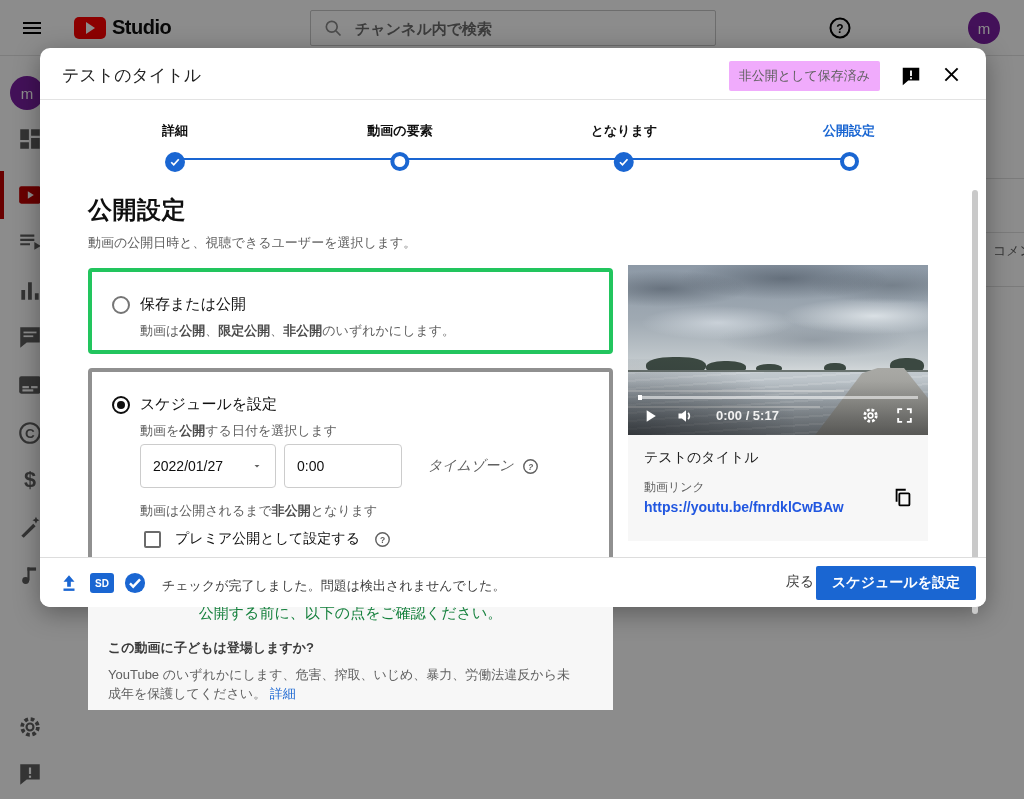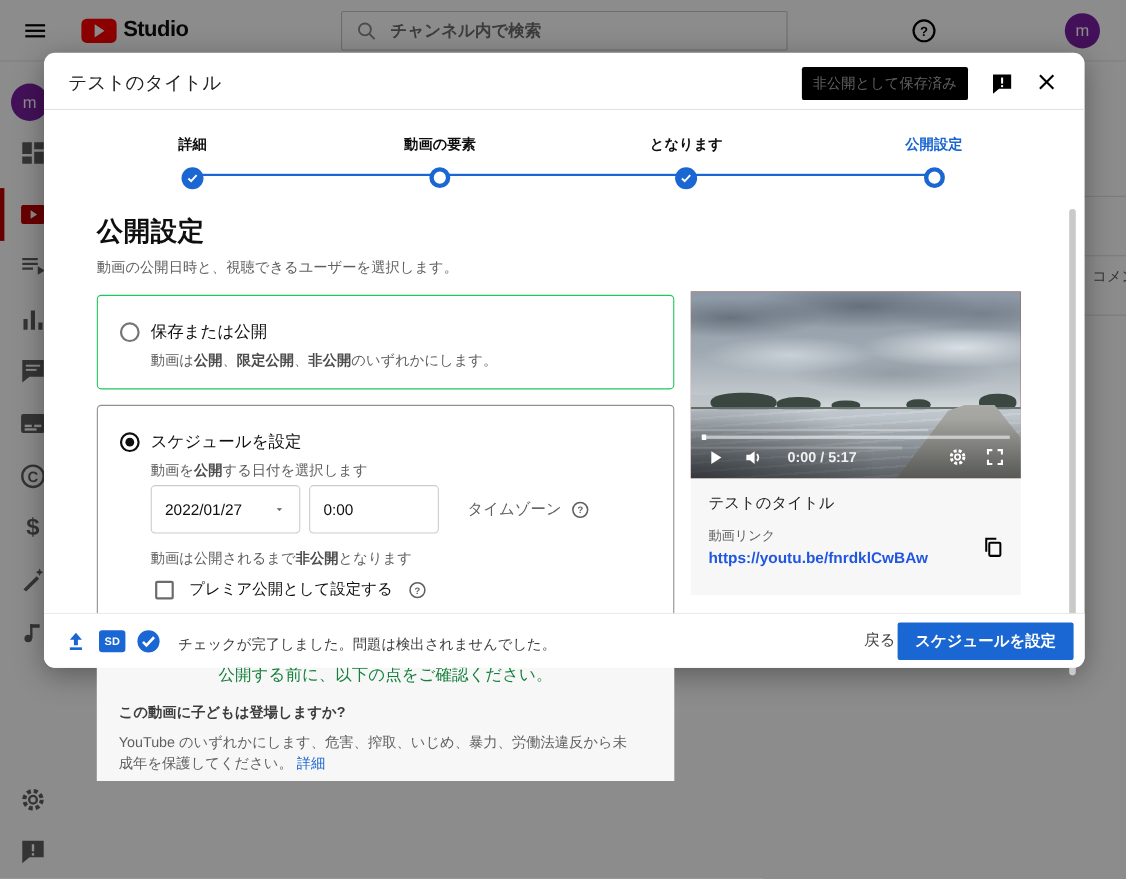--- a/index.html
+++ b/index.html
@@ -35,55 +35,55 @@
   .bg-line { position:absolute; left:0; right:0; height:1px; background:#e0e0e0; }
   .bg-colhead { position:absolute; left:929px; top:186px; font-size:13px; color:#606060; white-space:nowrap; }
 
   
   #overlay { position:absolute; inset:0; background:rgba(0,0,0,0.45); }
 
   
   #modal { position:absolute; left:40px; top:48px; width:946px; height:559px; background:#fff; border-radius:10px; box-shadow:0 6px 26px rgba(0,0,0,0.35); }
   .m-header { position:absolute; top:0; left:0; right:0; height:52px; border-bottom:1px solid #e3e3e3; }
   .m-title { position:absolute; left:22px; top:16px; font-size:17px; color:#212121; }
-  .m-badge { position:absolute; right:106px; top:13px; background:#000000; color:#606060; font-size:13px; padding:6px 10px; border-radius:2px; }
+  .m-badge { position:absolute; right:106px; top:13px; background:#f0abfc; color:#606060; font-size:13px; padding:6px 10px; border-radius:2px; }
   .m-feedback { position:absolute; right:64px; top:17px; color:#606060; }
   .m-close { position:absolute; right:24px; top:16px; color:#606060; }
 
   
   .stepper { position:absolute; top:52px; left:0; right:0; height:80px; }
   .step-line { position:absolute; left:135px; width:674px; top:58px; height:2px; background:#1a66d2; }
   .step { position:absolute; transform:translateX(-50%); text-align:center; top:22px; }
   .step-label { font-size:13px; font-weight:bold; color:#0f0f0f; white-space:nowrap; }
   .step.active .step-label { color:#1a66d2; }
   .step-dot { margin:12px auto 0; width:20px; height:20px; border-radius:50%; background:#1a66d2; display:flex; align-items:center; justify-content:center; position:relative; z-index:1; }
   .step-dot.todo { width:19px; height:19px; background:#fff; border:4px solid #1a66d2; }
 
   
   .m-body { position:absolute; top:132px; left:0; right:0; height:530px; overflow:hidden; padding:14px 58px 0 48px; display:flex; }
   .col-left { width:525px; }
   h1.pg-title { font-size:24px; font-weight:bold; color:#0f0f0f; letter-spacing:0.5px; }
   .pg-sub { margin-top:8px; font-size:13px; color:#606060; }
 
-  .opt-card { margin-top:16px; border:1px solid #22c55e; border-radius:4px; position:relative; }
+  .opt-card { margin-top:16px; border:4px solid #22c55e; border-radius:4px; position:relative; }
   .opt-card.selected { border-color:#909090; }
   .card-save { height:86px; }
   .card-schedule { height:198px; margin-top:14px; }
   .radio { position:absolute; left:20px; top:24px; width:18px; height:18px; border:2px solid #757575; border-radius:50%; background:#fff; }
   .radio.checked { border-color:#0f0f0f; }
   .radio.checked::after { content:""; position:absolute; left:3px; top:3px; width:8px; height:8px; border-radius:50%; background:#0f0f0f; }
   .opt-label { position:absolute; left:48px; top:23px; font-size:15px; color:#0f0f0f; }
   .opt-desc { position:absolute; left:48px; top:50px; font-size:13px; color:#606060; }
   .opt-desc b { color:#4d4d4d; }
 
   .dt-row { position:absolute; left:48px; top:72px; height:44px; display:flex; align-items:center; }
   .dt-box { height:44px; border:1px solid #ccc; border-radius:4px; background:#fff; display:flex; align-items:center; padding:0 12px; font-size:14px; color:#0f0f0f; }
   .dt-date { width:136px; justify-content:space-between; }
   .dt-time { width:118px; margin-left:8px; }
-  .tz { margin-left:26px; font-size:14px; color:#606060; display:flex; align-items:flex-end; gap:8px; }
+  .tz { margin-left:26px; font-size:14px; color:#606060; display:flex; align-items:flex-end; gap:8px;font-style:italic; }
   .sched-note { position:absolute; left:48px; top:130px; font-size:13px; color:#606060; }
   .sched-note b { color:#4d4d4d; }
   .chk-row { position:absolute; left:52px; top:158px; display:flex; align-items:center; gap:14px; }
   .checkbox { width:17px; height:17px; border:2px solid #6b6b6b; border-radius:2px; background:#fff; }
   .chk-label { font-size:14px; color:#0f0f0f; }
 
   .checklist { margin-top:18px; background:#f7f7f7; border-radius:4px; padding:20px; height:190px; }
   .cl-title { font-size:15px; color:#15803d;text-align:center; }
   .cl-q { margin-top:16px; font-size:13px; font-weight:bold; color:#3c3c3c; }
   .cl-body { margin-top:8px; font-size:13px; color:#606060; line-height:19px; width:470px; }

